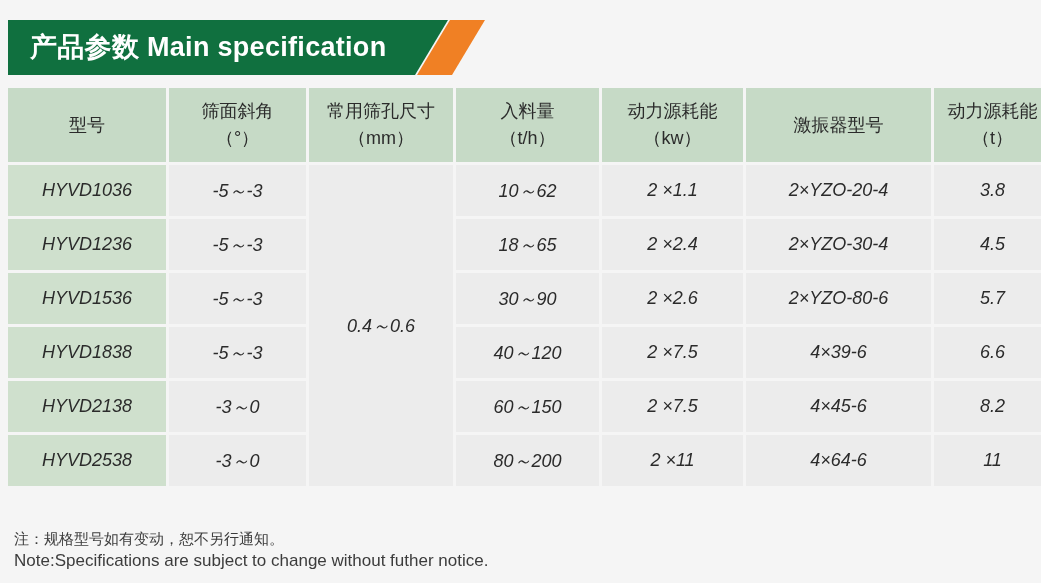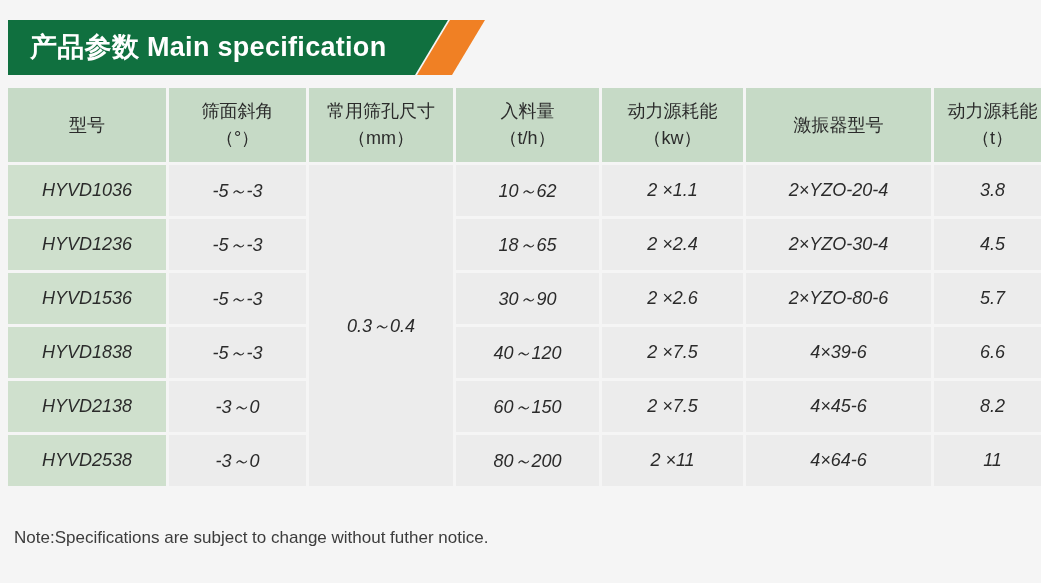--- a/index.html
+++ b/index.html
@@ -162,21 +162,21 @@
       <th>
         <span>动力源耗能</span>
         <span class="th-line2">（t）</span>
       </th>
     </tr>
   </thead>
   <tbody>
     <tr>
       <td class="model-cell">HYVD1036</td>
       <td>-5～-3</td>
-      <td class="merged-cell" rowspan="6">0.3～0.4</td>
+      <td class="merged-cell" rowspan="6">0.4～0.6</td>
       <td>10～62</td>
       <td>2 ×1.1</td>
       <td>2×YZO-20-4</td>
       <td>3.8</td>
     </tr>
     <tr>
       <td class="model-cell">HYVD1236</td>
       <td>-5～-3</td>
       <td>18～65</td>
       <td>2 ×2.4</td>
@@ -212,14 +212,15 @@
       <td>-3～0</td>
       <td>80～200</td>
       <td>2 ×11</td>
       <td>4×64-6</td>
       <td>11</td>
     </tr>
   </tbody>
 </table>
 
 <div id="notes">
+  <div class="note-cn">注：规格型号如有变动，恕不另行通知。</div>
   <div class="note-en">Note:Specifications are subject to change without futher notice.</div>
 </div>
 
 </body></html>

